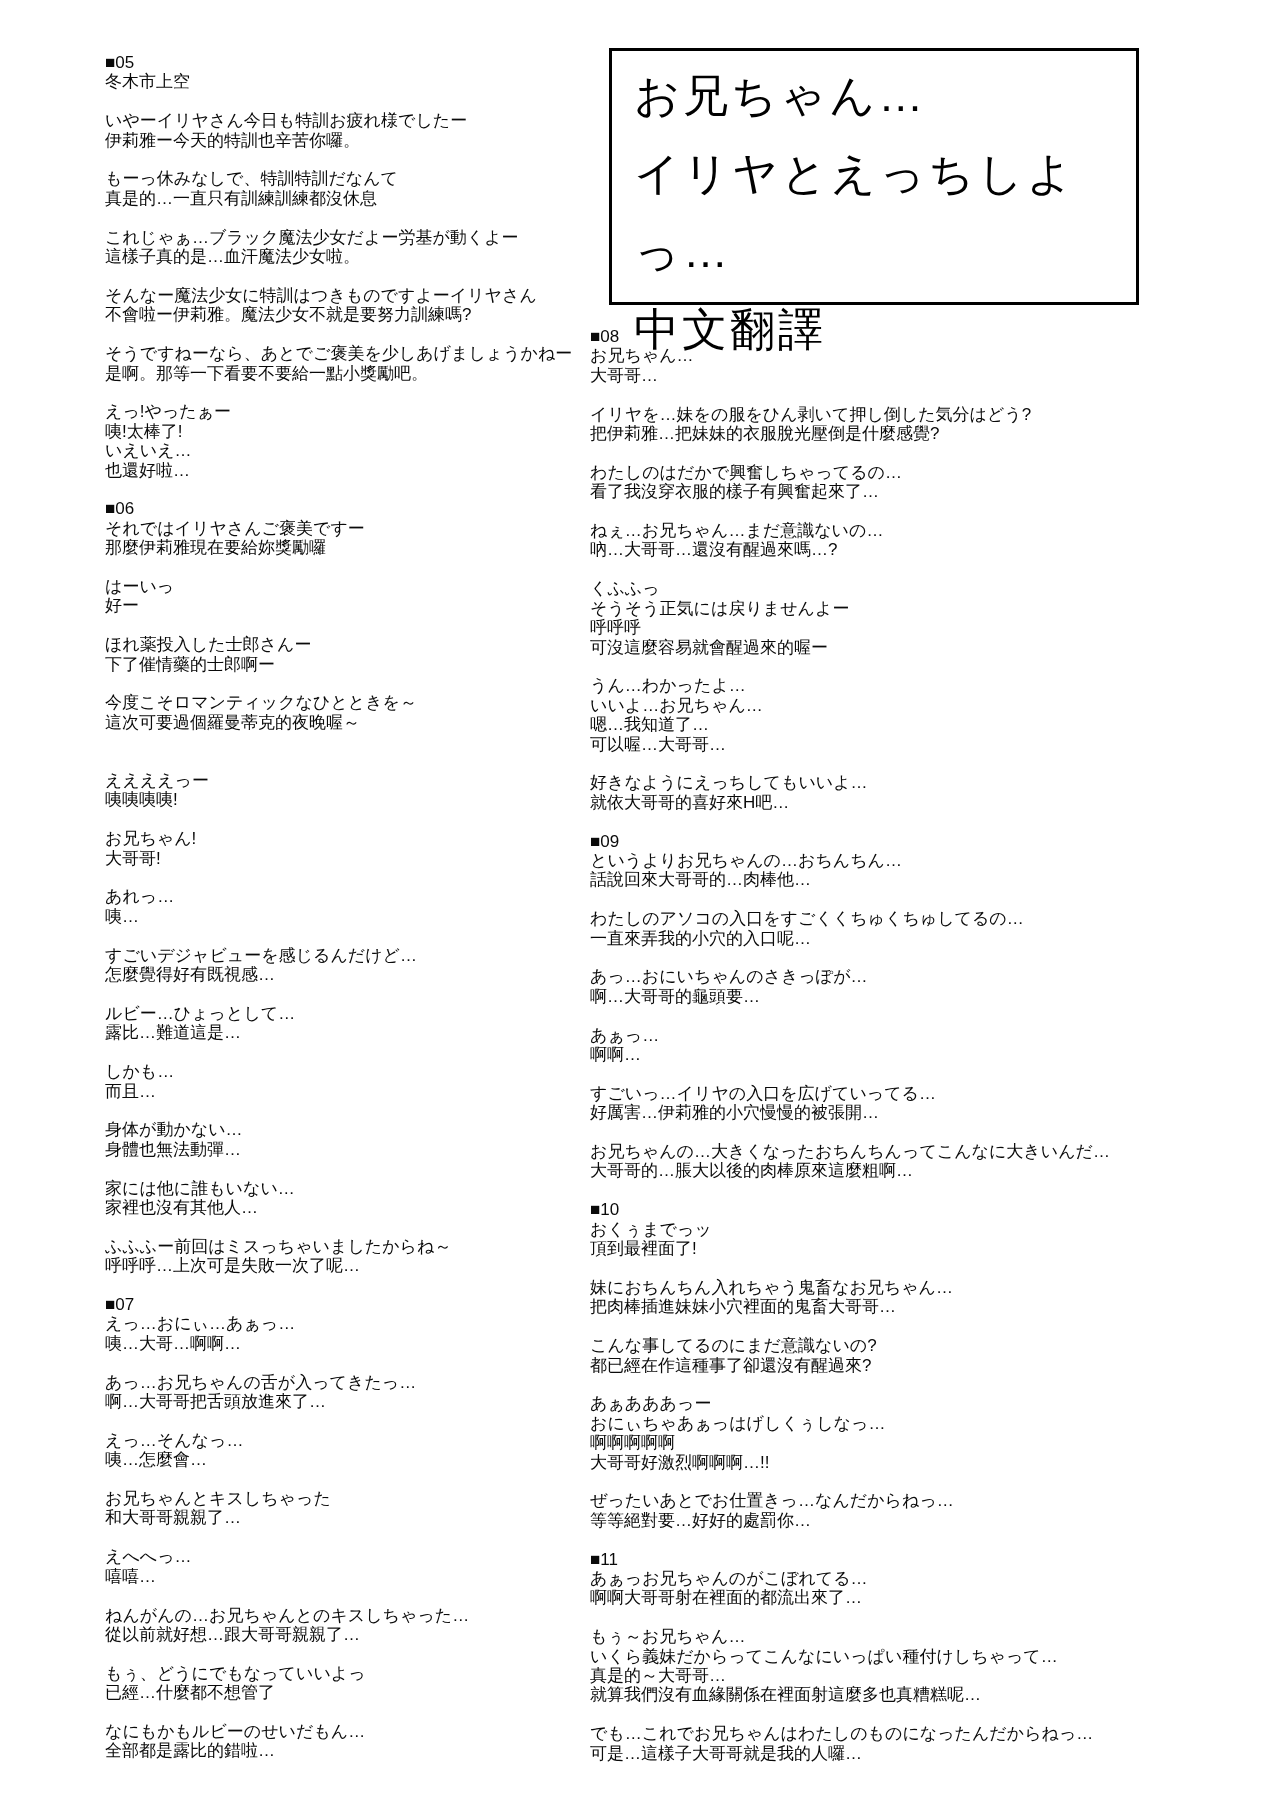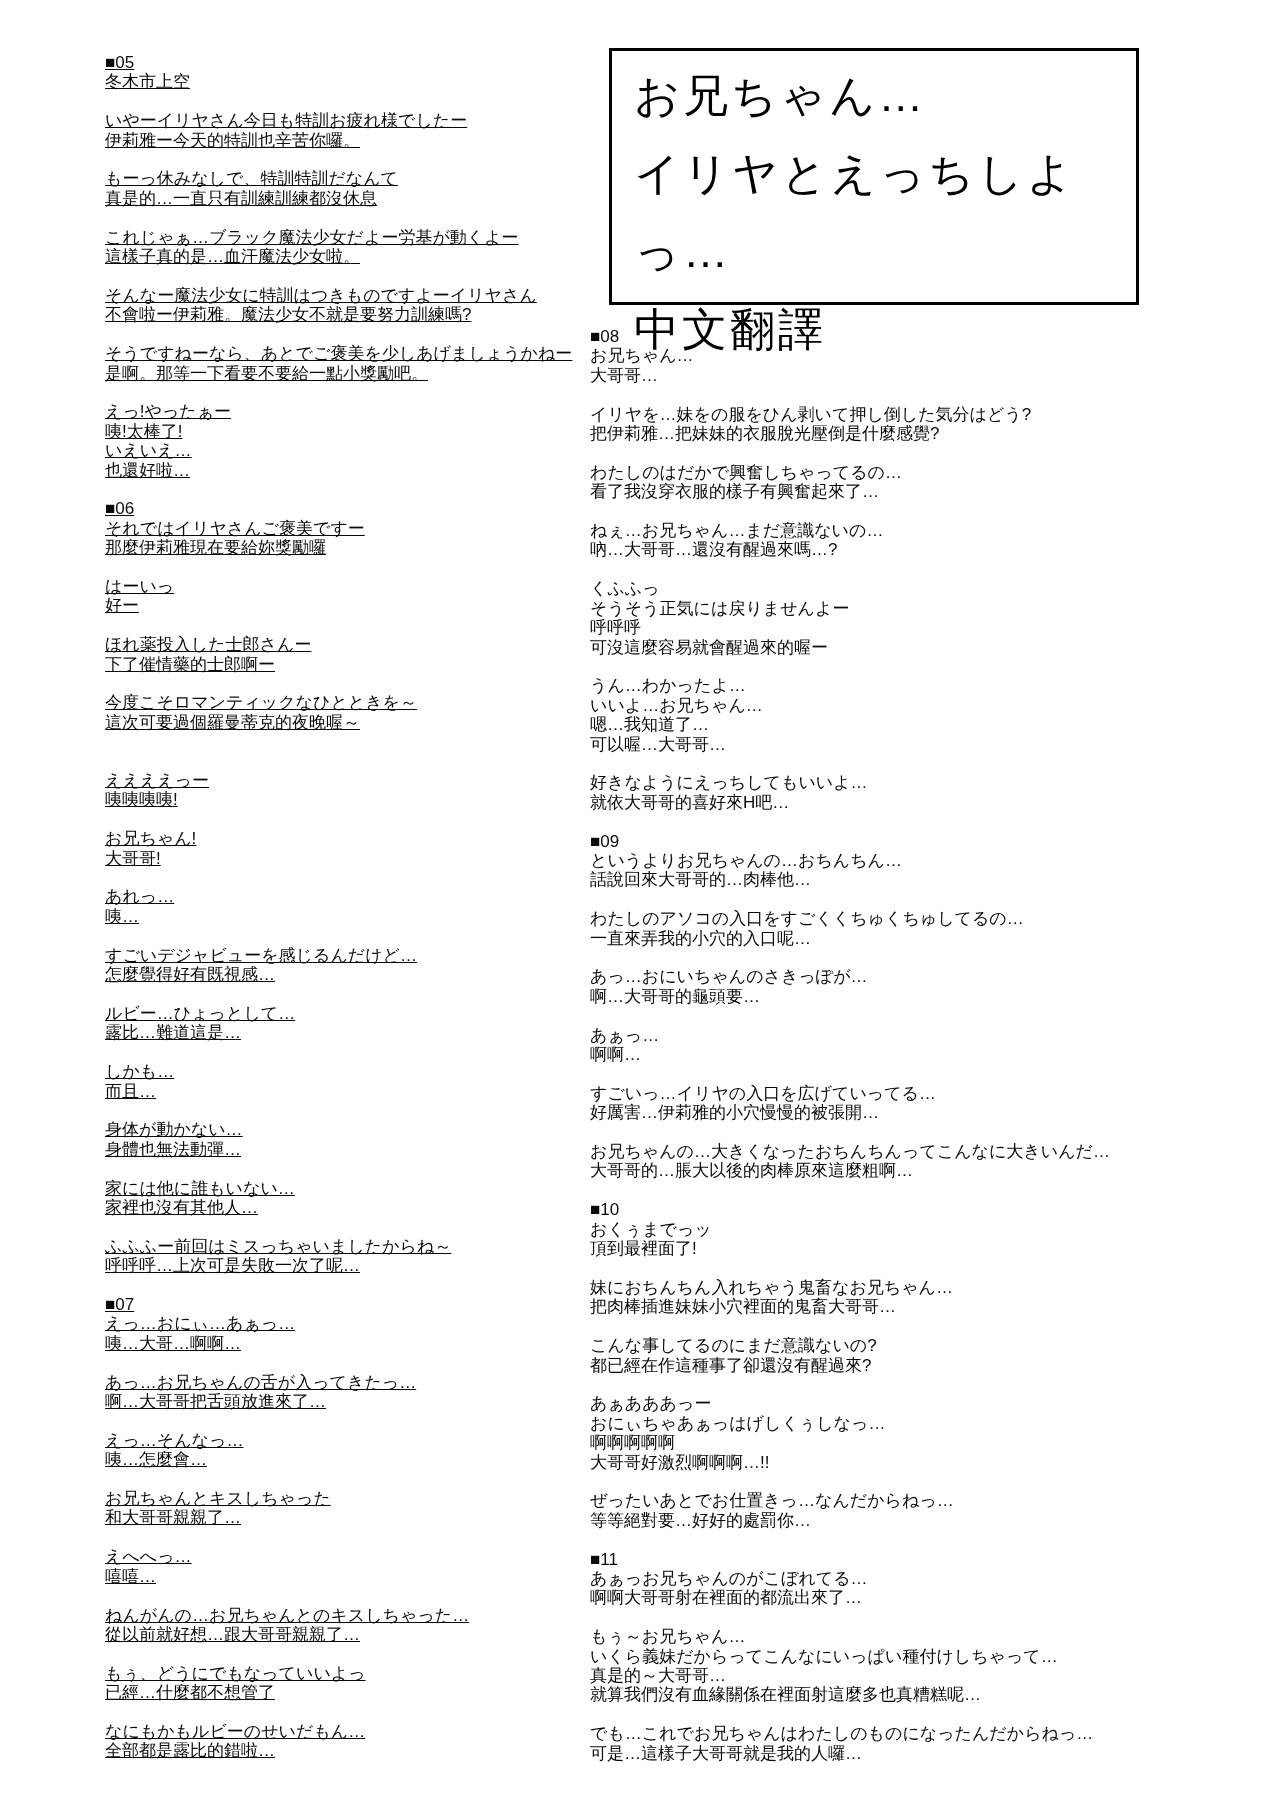--- a/index.html
+++ b/index.html
@@ -13,21 +13,21 @@
     color: #000000;
   }
   .text-col {
     position: absolute;
     white-space: pre-line;
     font-size: 17px;
     line-height: 19.4px;
     letter-spacing: 0px;
     color: #0a0a0a;
   }
-  .col-left  { left: 105px; top: 53px;  width: 485px; text-decoration: underline; }
+  .col-left  { left: 105px; top: 53px;  width: 485px; }
   .col-right { left: 590px; top: 327px; width: 560px; }
   .title-box {
     position: absolute;
     left: 609px;
     top: 48px;
     width: 530px;
     height: 257px;
     border: 3px solid #000000;
     box-sizing: border-box;
     background: #ffffff;

